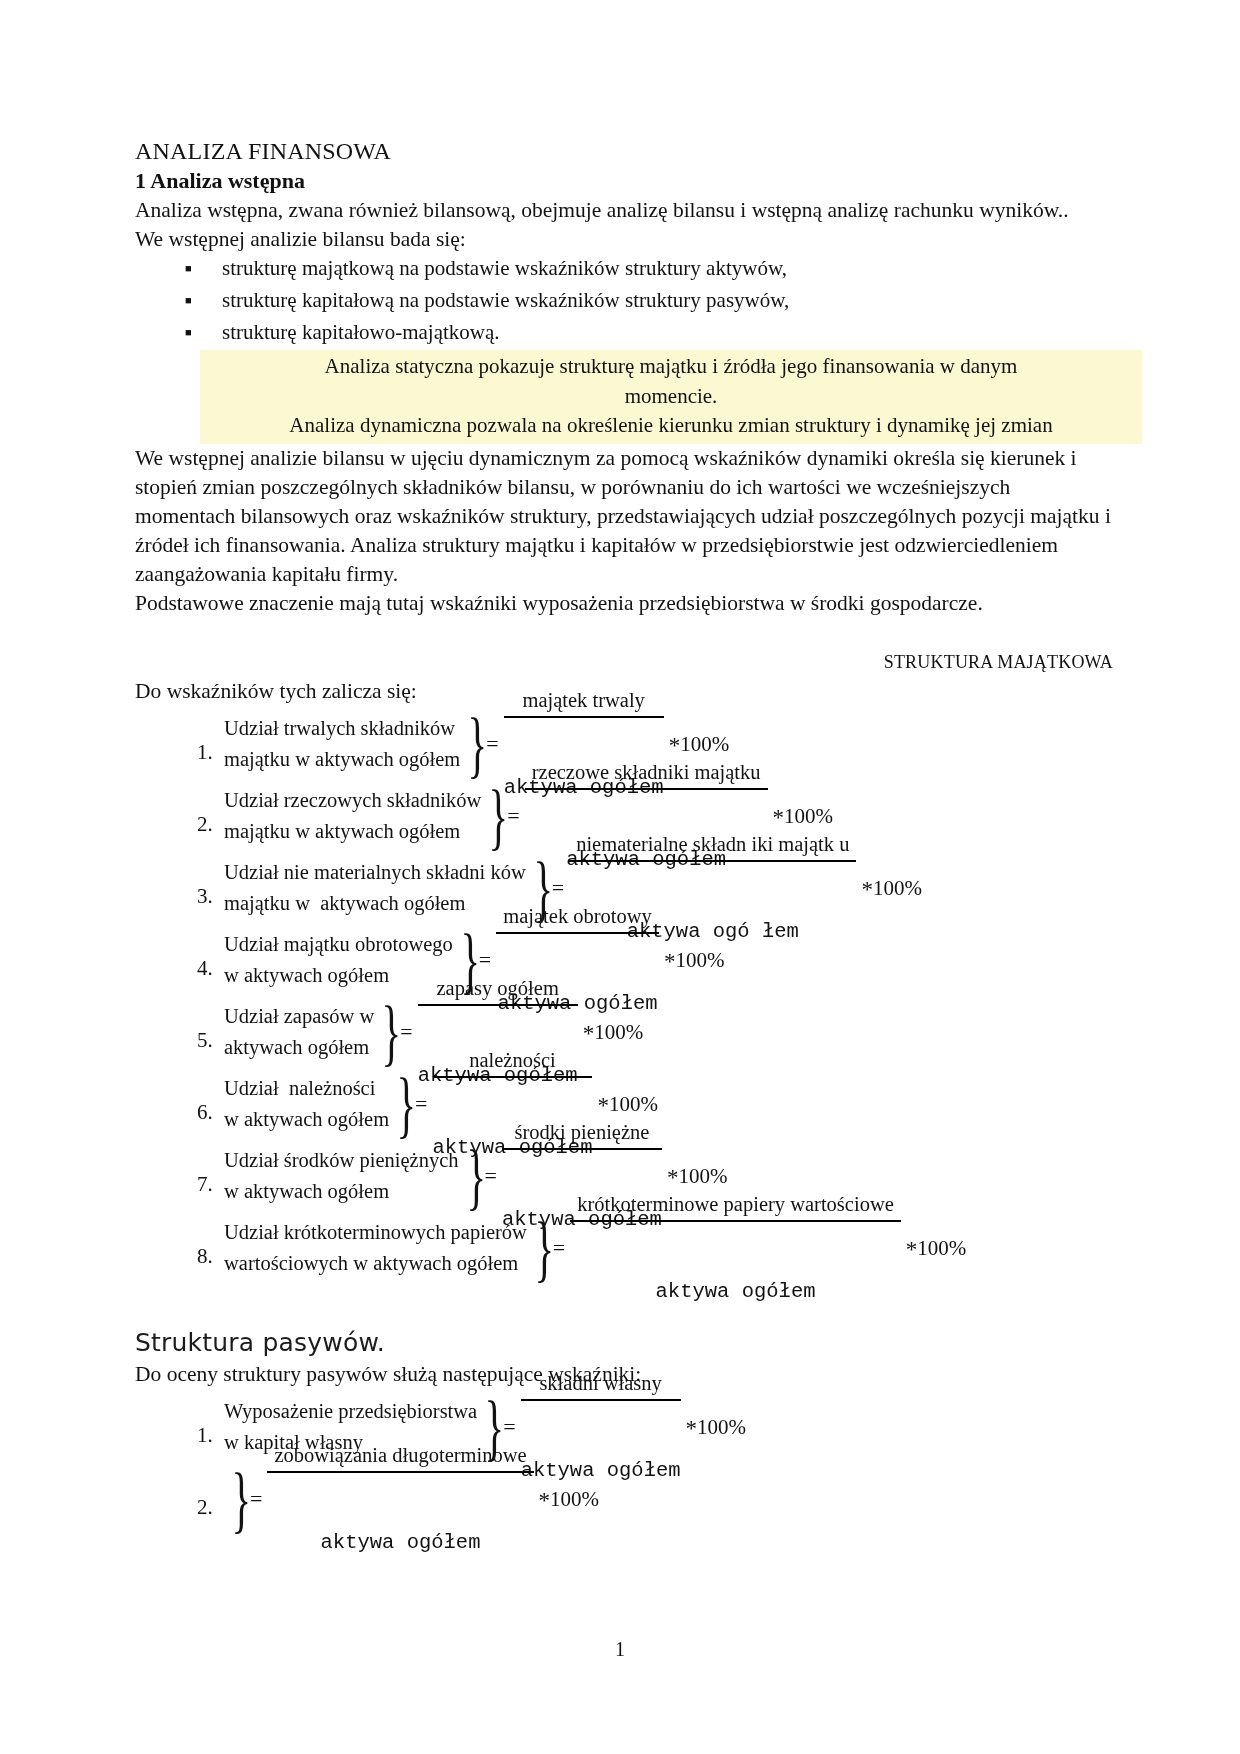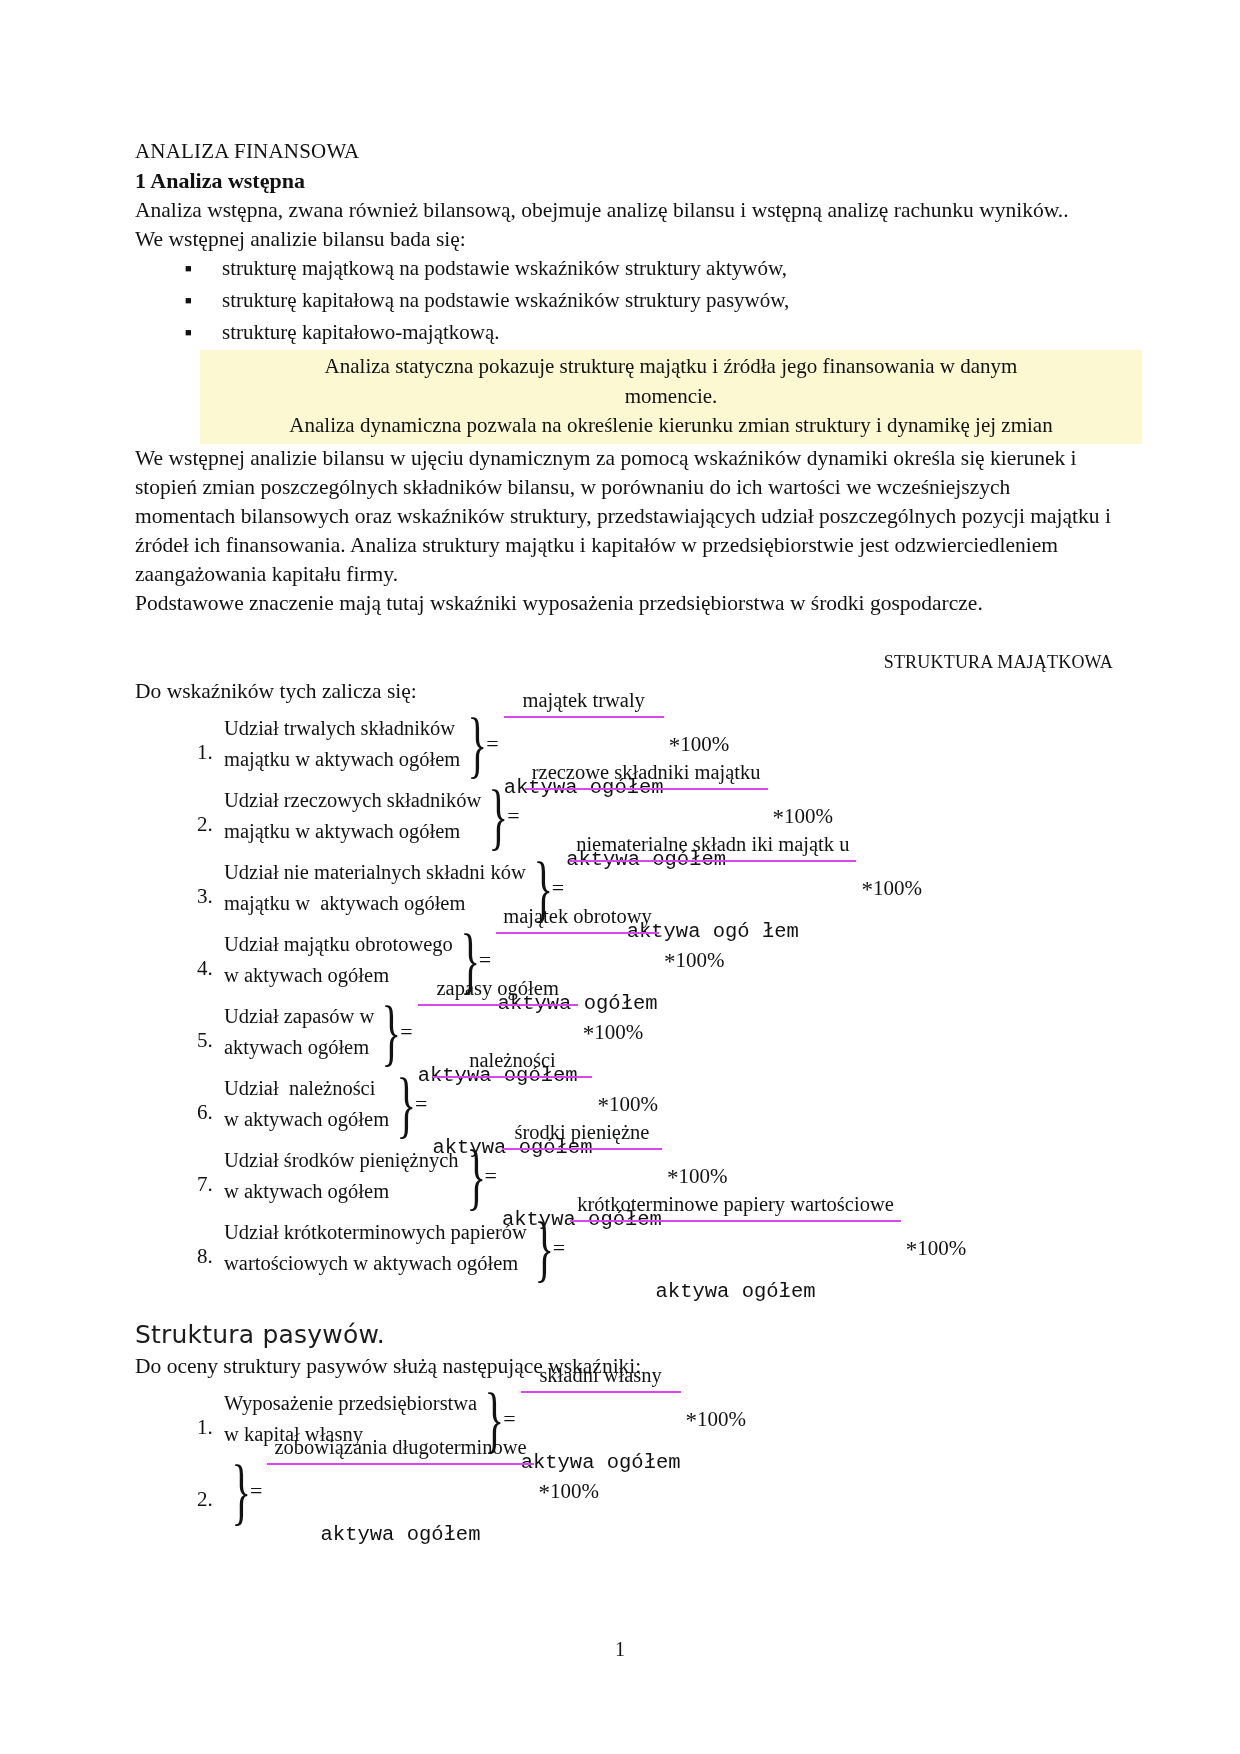--- a/index.html
+++ b/index.html
@@ -10,21 +10,21 @@
     color:#121212;
     position:relative;
     -webkit-font-smoothing:antialiased;
   }
   .page{
     position:absolute; left:0; top:0; width:1240px; height:1754px; background:#fff;
   }
   .content{
     position:absolute; left:135px; top:136px; width:978px;
   }
-  .doc-title{ font-size:21px; line-height:30px; letter-spacing:.2px;}
+  .doc-title{ font-size:24px; line-height:30px; letter-spacing:.2px;}
   .h-bold{ font-size:22px; font-weight:bold; line-height:30px;}
   .para{ font-size:21.5px; line-height:29px; }
   .lead{ font-size:21.5px; line-height:29px; }
   .bullets{ margin:0; padding:0; list-style:none; }
   .bullet-row{ display:flex; align-items:baseline; line-height:29px; }
   .bullet-marker{
     font-size:11px; width:12px; margin-left:50px; margin-right:25px;
     position:relative; top:-3px; color:#111;
   }
   .bullet-text{ font-size:21px; }
@@ -33,37 +33,37 @@
     margin-left:65px; width:942px;
     text-align:center; font-size:21px; line-height:29.5px;
     padding:2px 0 3px 0;
   }
   .spacer29{ height:29px; }
   .spacer20{ height:20px; }
   .section-heading{ font-size:18px; line-height:30px; letter-spacing:.2px;text-align:right;}
   .sans-heading{
     font-family:"DejaVu Sans", sans-serif;
     font-size:25px; line-height:34px; color:#1c1c1c; letter-spacing:.2px;
-    margin-top:10px;
+    margin-top:18px;
   }
   .formula-list{ margin-top:6px; }
   .formula{
     display:flex; align-items:center;
     margin-left:62px; margin-bottom:8px; height:64px;
   }
   .f-num{ font-size:21px; width:27px; flex:0 0 27px; margin-top:18px; }
   .f-label{ font-size:20.5px; line-height:31px; white-space:pre; }
   .f-brace{
     font-size:74px; line-height:60px; width:20px; text-align:center;
     transform:scaleX(.55); transform-origin:center;
     font-weight:400; flex:0 0 20px; margin:0 1px 0 3px; overflow:visible;
   }
   .f-eq{ font-size:22px; margin:0 5px 0 2px; }
   .f-frac{ text-align:center; font-size:20.5px; line-height:27px; white-space:pre; }
-  .f-numer{ border-bottom:2px solid #d946ef; padding:0 7px 2px 7px; }
+  .f-numer{ border-bottom:2px solid #000000; padding:0 7px 2px 7px; }
   .f-denom{ padding-top:2px;font-family:Liberation Mono, monospace; }
   .f-pct{ font-size:21px; margin-left:5px; white-space:nowrap; }
   .f-pct .ast{ position:relative; top:2px; font-size:23px; }
   .page-number{
     position:absolute; left:0; width:1240px; top:1638px;
     text-align:center; font-size:20px;
   }
 </style>
 </head>
 <body>

